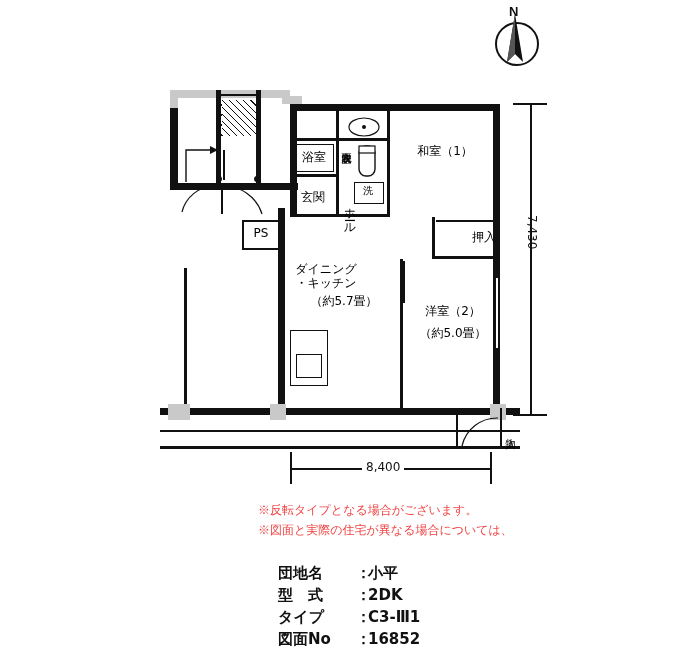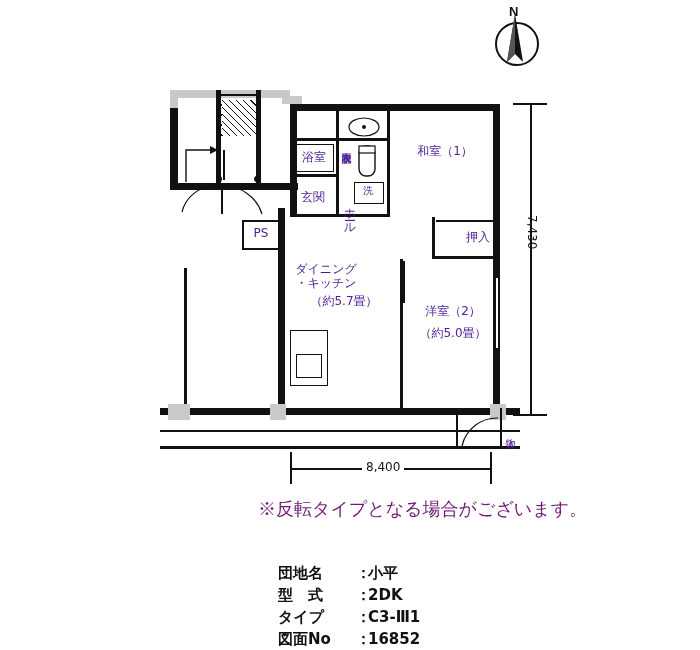--- a/index.html
+++ b/index.html
@@ -36,21 +36,21 @@
     background:
       repeating-linear-gradient(45deg,#111 0px,#111 1px,#fff 1px,#fff 5px);
   }
 
   .lbl{
     position:absolute;
     font-family:"DejaVu Sans","Liberation Sans",sans-serif;
     font-size:12px;
     line-height:14px;
     text-align:center;
-    color:#4c1d95;
+    color:#000000;
     white-space:pre;
   }
   .lbl.sm{font-size:10px;line-height:12px;}
   .lbl.vert{
     writing-mode:vertical-rl;
     text-orientation:upright;
     white-space:nowrap;
   }
 
   
@@ -58,22 +58,22 @@
   .dimtxt{
     position:absolute;font-size:12px;
     font-family:"DejaVu Sans","Liberation Sans",sans-serif;
     color:#111;
   }
   .dimtxt.vert{writing-mode:vertical-rl;text-orientation:sideways;}
 
   
   .notes{
     left:258px;top:500px;width:420px;
-    font-family:Liberation Mono, monospace;
-    font-size:18px;line-height:20px;color:#701a75;
+    font-family:Liberation Serif, serif;
+    font-size:12px;line-height:20px;color:#ef4444;
   }
   .notes .indent{padding-left:15px;}
 
   
   .spec{
     left:278px;top:562px;
     font-family:"DejaVu Sans","Liberation Sans",sans-serif;
     font-size:15px;font-weight:bold;line-height:22px;color:#111;
   }
   .spec .row{display:flex;}
@@ -165,21 +165,21 @@
     <div class="lbl" style="left:133px;top:72px;width:42px;">浴室</div>
     <div class="lbl vert sm" style="left:180px;top:36px;height:62px;">洗面脱衣室</div>
     <div class="lbl" style="left:131px;top:112px;width:44px;">玄関</div>
     <div class="lbl vert" style="left:183px;top:112px;height:48px;">ホール</div>
 
     <div class="lbl" style="left:240px;top:66px;width:90px;">和室（1）</div>
 
     <div class="wall" style="left:272px;top:139px;width:3px;height:42px;"></div>
     <div class="wall" style="left:272px;top:178px;width:68px;height:3px;"></div>
     <div class="thin" style="left:276px;top:142px;width:60px;height:1.5px;"></div>
-    <div class="lbl" style="left:288px;top:152px;width:60px;">押入</div>
+    <div class="lbl" style="left:276px;top:152px;width:60px;text-align:right;">押入</div>
 
     <div class="lbl" style="left:110px;top:184px;width:112px;">ダイニング
 ・キッチン</div>
     <div class="lbl" style="left:128px;top:216px;width:112px;">（約5.7畳）</div>
 
     <div style="position:absolute;left:130px;top:252px;width:36px;height:54px;border:1.5px solid #111;background:#fff;"></div>
     <div style="position:absolute;left:136px;top:276px;width:24px;height:22px;border:1.2px solid #111;background:#fff;"></div>
 
     <div class="wall" style="left:240px;top:181px;width:3px;height:149px;"></div>
     <div class="thin" style="left:243px;top:183px;width:2px;height:42px;"></div>
@@ -213,20 +213,21 @@
   <div class="dimline abs" style="left:513px;top:414px;width:34px;height:1.5px;"></div>
   <div class="dimtxt vert" style="left:525px;top:215px;">7,430</div>
 
   <div class="dimline abs" style="left:290px;top:468px;width:202px;height:1.5px;"></div>
   <div class="dimline abs" style="left:290px;top:452px;width:1.5px;height:32px;"></div>
   <div class="dimline abs" style="left:490px;top:452px;width:1.5px;height:32px;"></div>
   <div class="dimtxt" style="left:362px;top:460px;background:#fff;padding:0 4px;">8,400</div>
 
   <div class="abs notes">
     <div>※反転タイプとなる場合がございます。</div>
+    <div>※図面と実際の住宅が異なる場合については、</div>
   </div>
 
   <div class="abs spec">
     <div class="row">
       <span class="k">団地名</span>
       <span class="sep">：</span>
       <span class="v">小平</span>
     </div>
     <div class="row">
       <span class="k">型　式</span>

